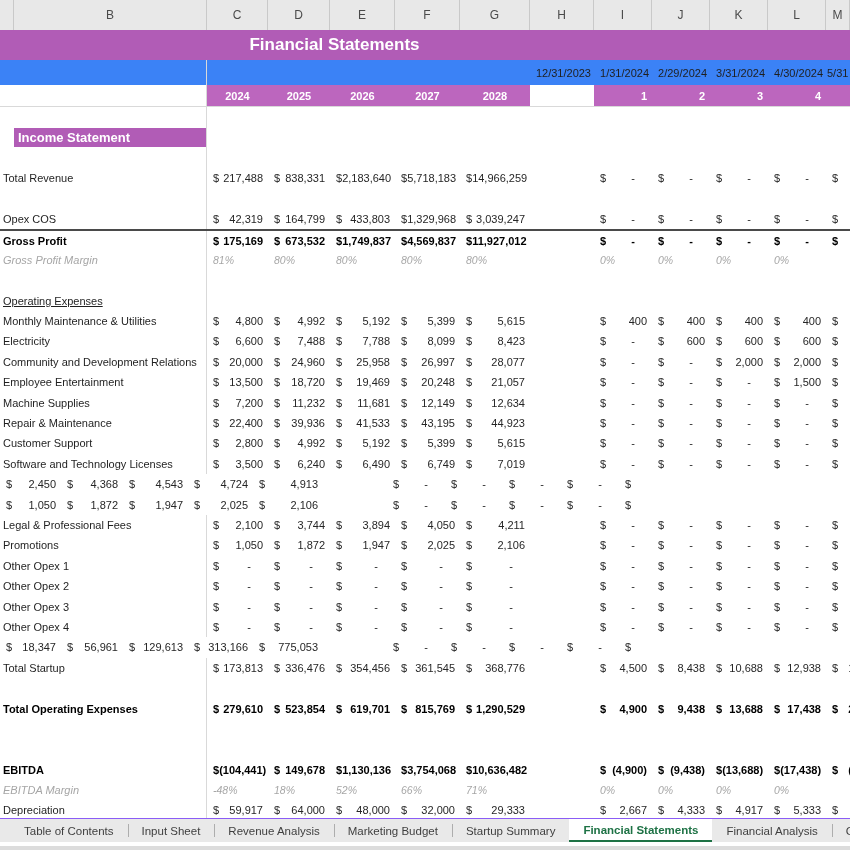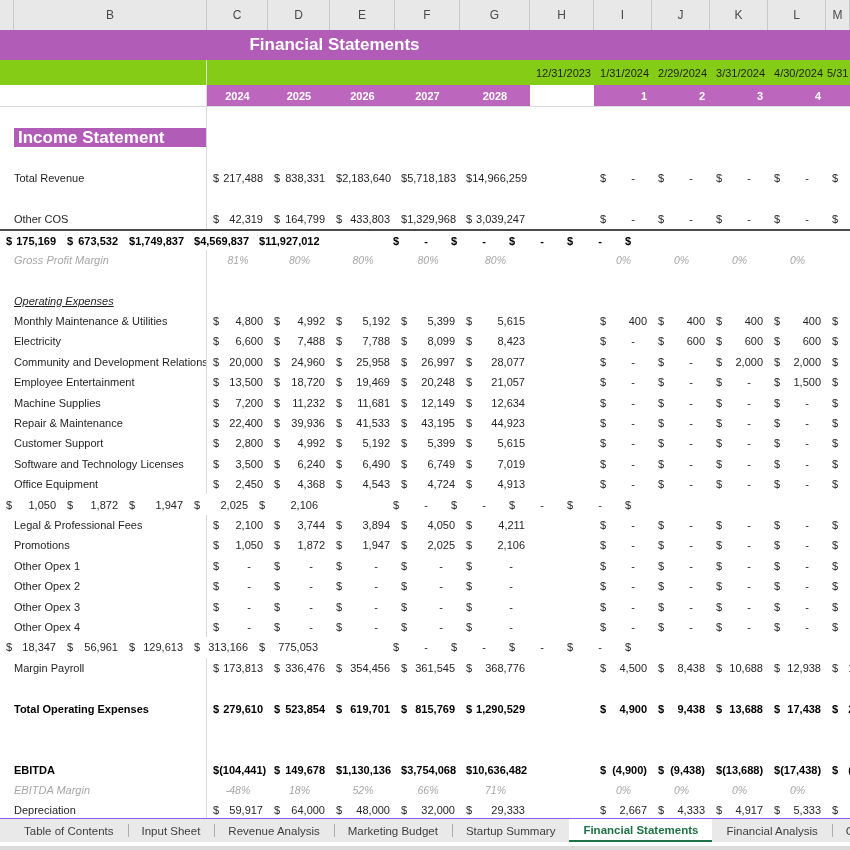--- a/index.html
+++ b/index.html
@@ -13,51 +13,51 @@
                  font-size:12px; color:#4a4a4a; border-right:1px solid #c9c9c9;
                  height:100%; flex:none; }
 
   
   .banner { position:relative; height:30px; background:var(--purple); }
   .banner .ttl { position:absolute; left:207px; width:255px; top:0; height:30px;
                  display:flex; align-items:center; justify-content:center;
                  color:#fff; font-size:17px; font-weight:bold; }
 
   
-  .daterow { display:flex; height:25px; background:#84cc16; align-items:center; }
+  .daterow { display:flex; height:25px; background:#3b82f6; align-items:center; }
   .daterow .dcell { flex:none; font-size:11px; color:#1f1f1f; text-align:right;
                     padding-right:3px; overflow:hidden; white-space:nowrap; }
   .daterow .dcell.cut { text-align:center; padding-left:1px; }
 
   
   .yearrow { display:flex; height:22px; border-bottom:1px solid #d9d9d9; }
   .yearrow .yc { flex:none; height:100%; display:flex; align-items:center;
                  color:#fff; font-weight:bold; font-size:11px; }
   .yearrow .yc.purple { background:var(--purple2); }
   .yearrow .yc.center { justify-content:center; }
   .yearrow .yc.right  { justify-content:flex-end; padding-right:5px; }
 
   
   .grid .row { display:flex; height:20.4px; align-items:center; }
   .grid .row.tborder { border-top:2px solid #4a4a4a; }
   .lab { flex:none; width:207px; height:100%; display:flex; align-items:center;
-         padding-left:14px; font-size:11px; color:#1f1f1f;
+         padding-left:3px; font-size:11px; color:#1f1f1f;
          border-right:1px solid #d9d9d9; overflow:hidden; white-space:nowrap; }
   .lab.noind { padding-left:0; }
   .secbox { margin-left:14px; width:193px; height:19px; background:var(--purple);
-            color:#fff; font-weight:bold; font-size:17px; display:flex;
+            color:#fff; font-weight:bold; font-size:13px; display:flex;
             align-items:center; padding-left:4px;text-align:center; }
-  .lab.hding span { font-style:italic; text-decoration:underline; }
+  .lab.hding span { text-decoration:underline; }
   .lab.pctlab { font-style:italic; color:var(--pgray); }
   .cell { flex:none; height:100%; display:flex; align-items:center;
           justify-content:space-between; padding:0 5px 0 6px; font-size:11px;
           color:#262626; overflow:hidden; white-space:nowrap; }
   .cell .v { text-align:right; }
   .cell .v.dash { padding-right:12px; }
-  .cell.pct { justify-content:center; font-style:italic; color:var(--pgray);
+  .cell.pct { justify-content:flex-start; font-style:italic; color:var(--pgray);
               font-size:10.5px; }
   .cell.csl { padding-right:0; justify-content:flex-start; gap:10px; }
   .row.bold .lab, .row.bold .cell, .row.bold .cell .v { font-weight:bold; color:#000; }
 
   
   .w-sl14{width:14px}.w-lab{width:193px}.w-c{width:61px}.w-d{width:62px}
   .w-e{width:65px}.w-f{width:65px}.w-g{width:70px}.w-h{width:64px}
   .w-m{width:58px}.w-sl{width:24px}
 
   
@@ -176,21 +176,21 @@
         </div>
         <div class="cell csl w-sl">
           <span class="d">$</span>
         </div>
       </div>
       <div class="row">
         <div class="lab"></div>
       </div>
       <div class="row">
         <div class="lab">
-          <span>Other COS</span>
+          <span>Opex COS</span>
         </div>
         <div class="cell w-c">
           <span class="d">$</span>
           <span class="v">42,319</span>
         </div>
         <div class="cell w-d">
           <span class="d">$</span>
           <span class="v">164,799</span>
         </div>
         <div class="cell w-e">
@@ -220,20 +220,23 @@
         </div>
         <div class="cell w-m">
           <span class="d">$</span>
           <span class="v dash">-</span>
         </div>
         <div class="cell csl w-sl">
           <span class="d">$</span>
         </div>
       </div>
       <div class="row bold tborder">
+        <div class="lab">
+          <span>Gross Profit</span>
+        </div>
         <div class="cell w-c">
           <span class="d">$</span>
           <span class="v">175,169</span>
         </div>
         <div class="cell w-d">
           <span class="d">$</span>
           <span class="v">673,532</span>
         </div>
         <div class="cell w-e">
           <span class="d">$</span>
@@ -664,23 +667,20 @@
         </div>
         <div class="cell w-m">
           <span class="d">$</span>
           <span class="v dash">-</span>
         </div>
         <div class="cell csl w-sl">
           <span class="d">$</span>
         </div>
       </div>
       <div class="row">
-        <div class="lab">
-          <span>Office Equipment</span>
-        </div>
         <div class="cell w-c">
           <span class="d">$</span>
           <span class="v">2,450</span>
         </div>
         <div class="cell w-d">
           <span class="d">$</span>
           <span class="v">4,368</span>
         </div>
         <div class="cell w-e">
           <span class="d">$</span>
@@ -1064,21 +1064,21 @@
         <div class="cell w-m">
           <span class="d">$</span>
           <span class="v dash">-</span>
         </div>
         <div class="cell csl w-sl">
           <span class="d">$</span>
         </div>
       </div>
       <div class="row">
         <div class="lab">
-          <span>Margin Payroll</span>
+          <span>Total Startup</span>
         </div>
         <div class="cell w-c">
           <span class="d">$</span>
           <span class="v">173,813</span>
         </div>
         <div class="cell w-d">
           <span class="d">$</span>
           <span class="v">336,476</span>
         </div>
         <div class="cell w-e">

